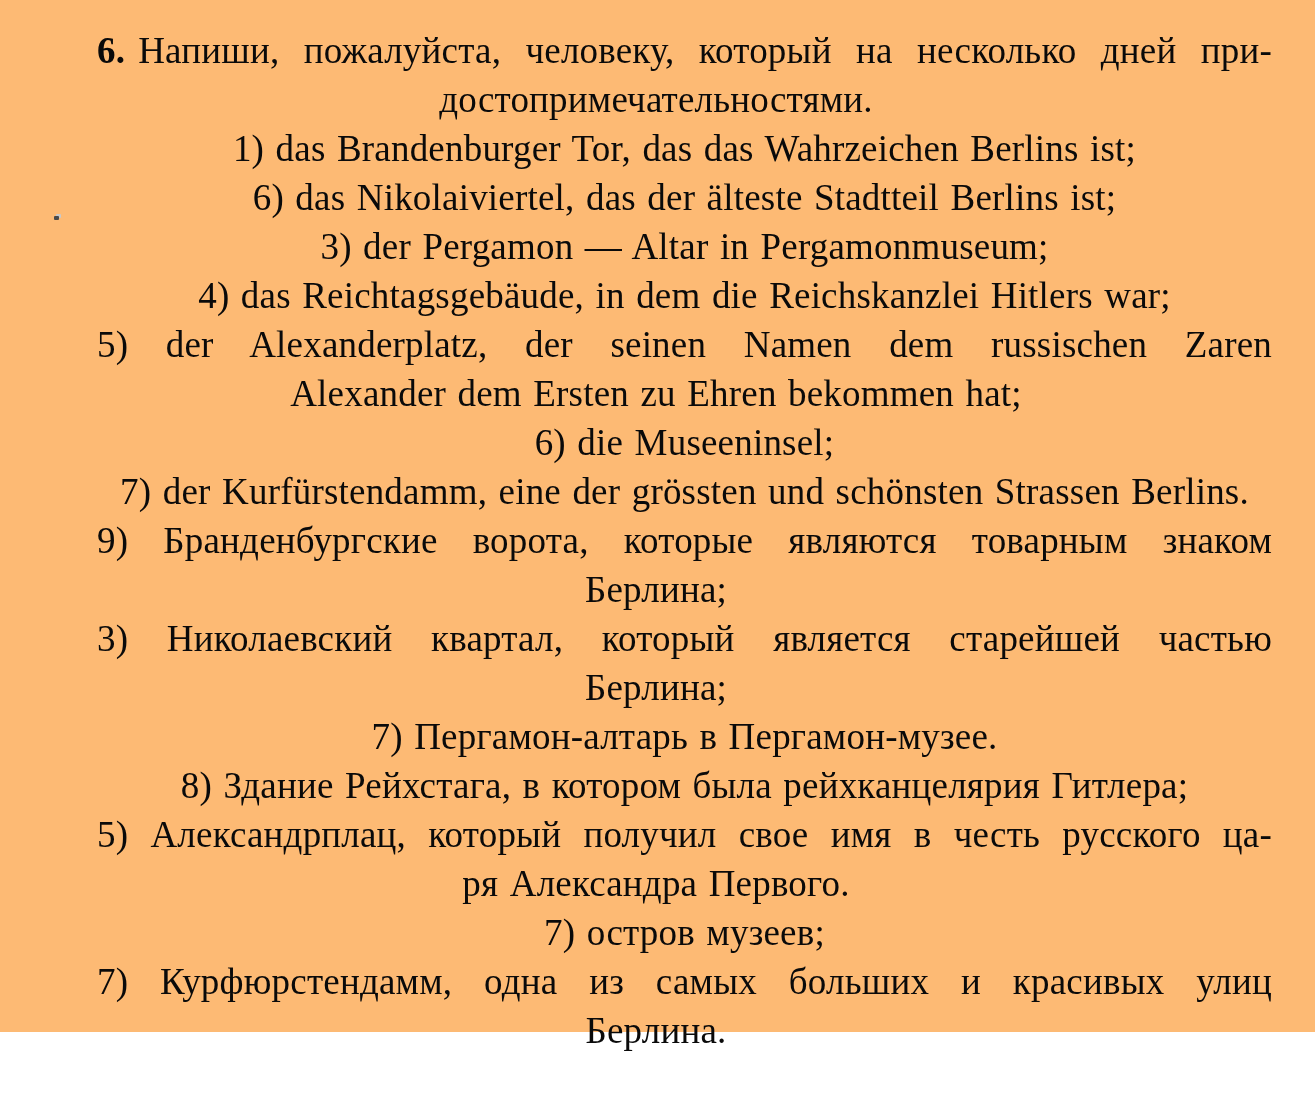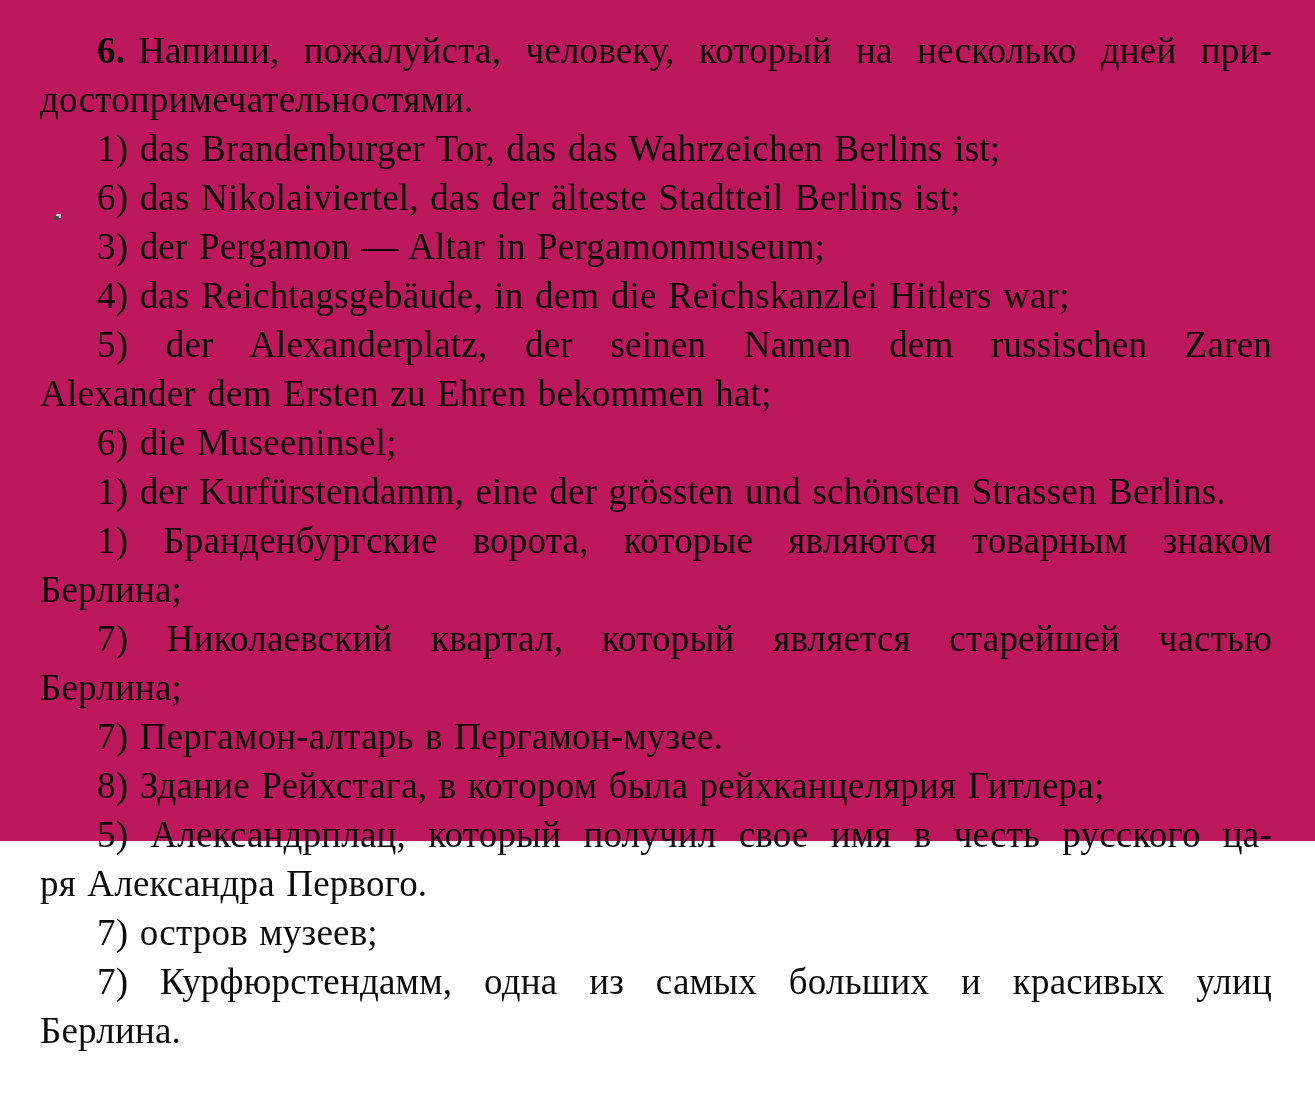--- a/index.html
+++ b/index.html
@@ -10,34 +10,34 @@
   body {
     width: 1315px;
     height: 1107px;
     position: relative;
     overflow: hidden;
   }
   .page {
     position: absolute;
     top: 0; left: 0;
     width: 1315px;
-    height: 841px;
+    height: 1032px;
     box-sizing: border-box;
     padding: 26px 43px 0 40px;
-    background: #be185d;
+    background: #fdba74;
     color: #0a0a0a;
     font-family: "Liberation Serif", "DejaVu Serif", serif;
     font-size: 37px;
     line-height: 49px;
     letter-spacing: 0.2px;
     word-spacing: 2px;
   }
   .line {
     white-space: nowrap;
-    text-align: left;
+    text-align: center;
   }
   .indent {
     padding-left: 57px;
   }
   .stretch {
     text-align: justify;
     text-align-last: justify;
     white-space: normal;
   }
   .task-num {
@@ -65,25 +65,25 @@
   </div>
   <div class="line">достопримечательностями.</div>
 
   <div class="line indent">1) das Brandenburger Tor, das das Wahrzeichen Berlins ist;</div>
   <div class="line indent">6) das Nikolaiviertel, das der älteste Stadtteil Berlins ist;</div>
   <div class="line indent">3) der Pergamon — Altar in Pergamonmuseum;</div>
   <div class="line indent">4) das Reichtagsgebäude, in dem die Reichskanzlei Hitlers war;</div>
   <div class="line indent stretch">5) der Alexanderplatz, der seinen Namen dem russischen Zaren</div>
   <div class="line">Alexander dem Ersten zu Ehren bekommen hat;</div>
   <div class="line indent">6) die Museeninsel;</div>
-  <div class="line indent">1) der Kurfürstendamm, eine der grössten und schönsten Strassen Berlins.</div>
+  <div class="line indent">7) der Kurfürstendamm, eine der grössten und schönsten Strassen Berlins.</div>
 
-  <div class="line indent stretch">1) Бранденбургские ворота, которые являются товарным знаком</div>
+  <div class="line indent stretch">9) Бранденбургские ворота, которые являются товарным знаком</div>
   <div class="line">Берлина;</div>
-  <div class="line indent stretch">7) Николаевский квартал, который является старейшей частью</div>
+  <div class="line indent stretch">3) Николаевский квартал, который является старейшей частью</div>
   <div class="line">Берлина;</div>
   <div class="line indent">7) Пергамон-алтарь в Пергамон-музее.</div>
   <div class="line indent">8) Здание Рейхстага, в котором была рейхканцелярия Гитлера;</div>
   <div class="line indent stretch">5) Александрплац, который получил свое имя в честь русского ца-</div>
   <div class="line">ря Александра Первого.</div>
   <div class="line indent">7) остров музеев;</div>
   <div class="line indent stretch">7) Курфюрстендамм, одна из самых больших и красивых улиц</div>
   <div class="line">Берлина.</div>
 
 </div>

